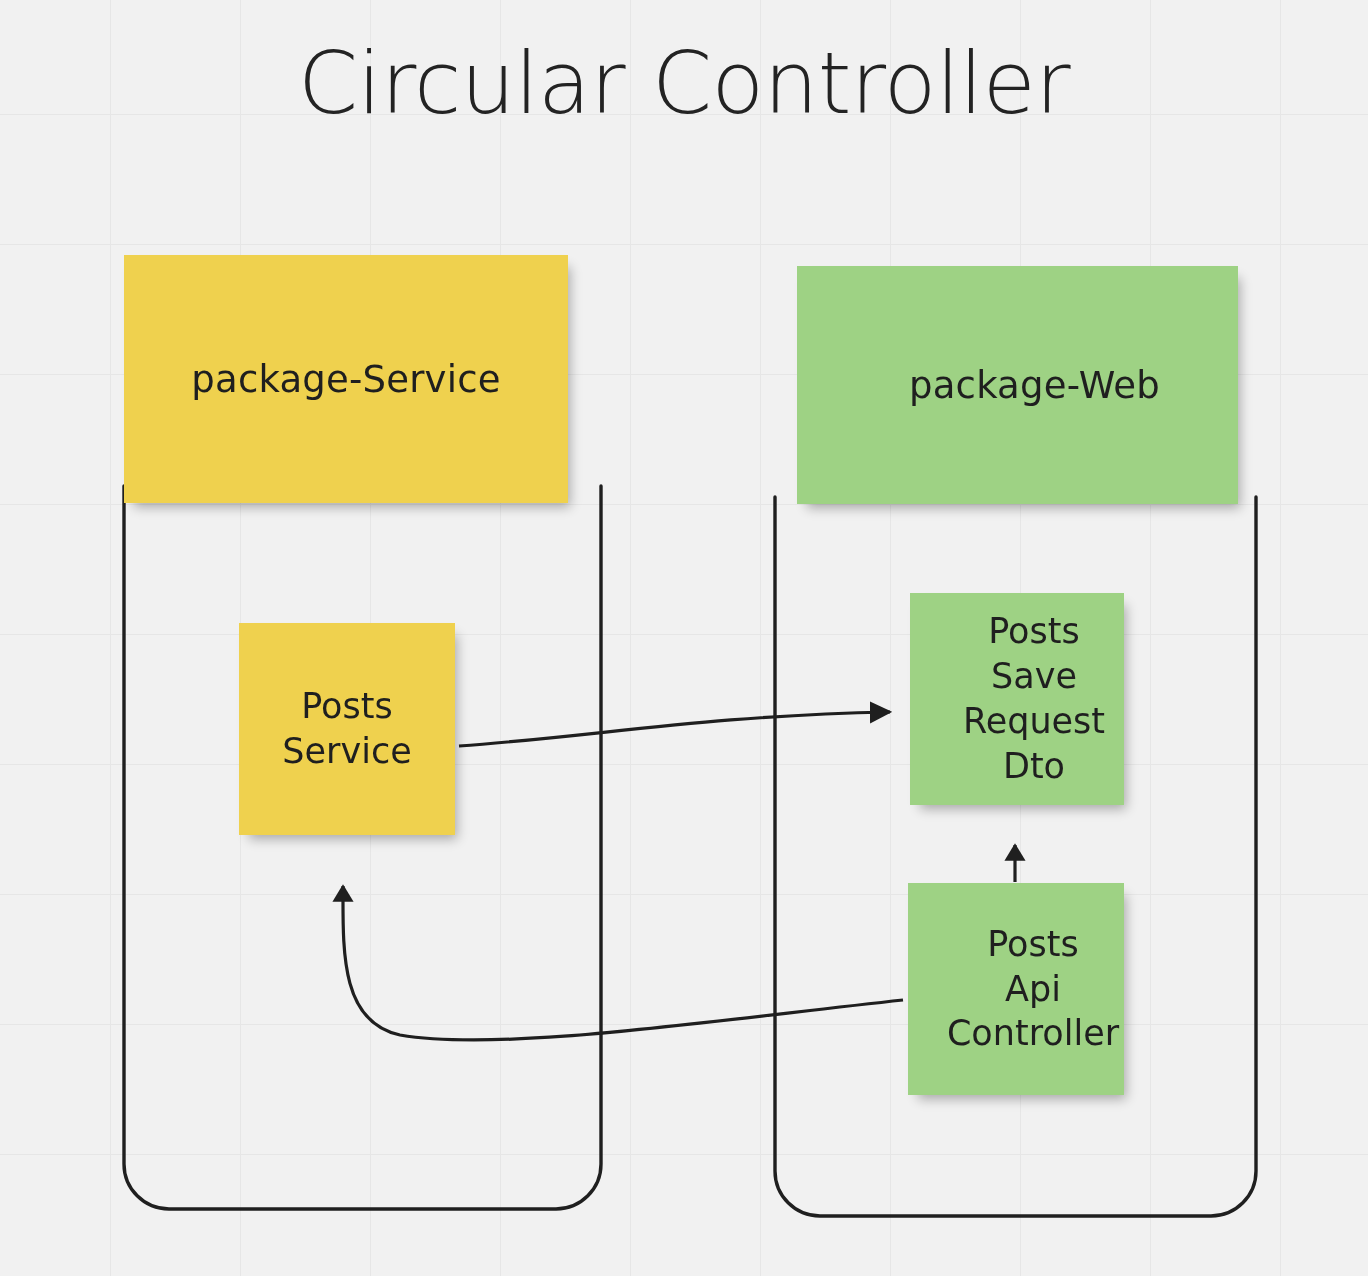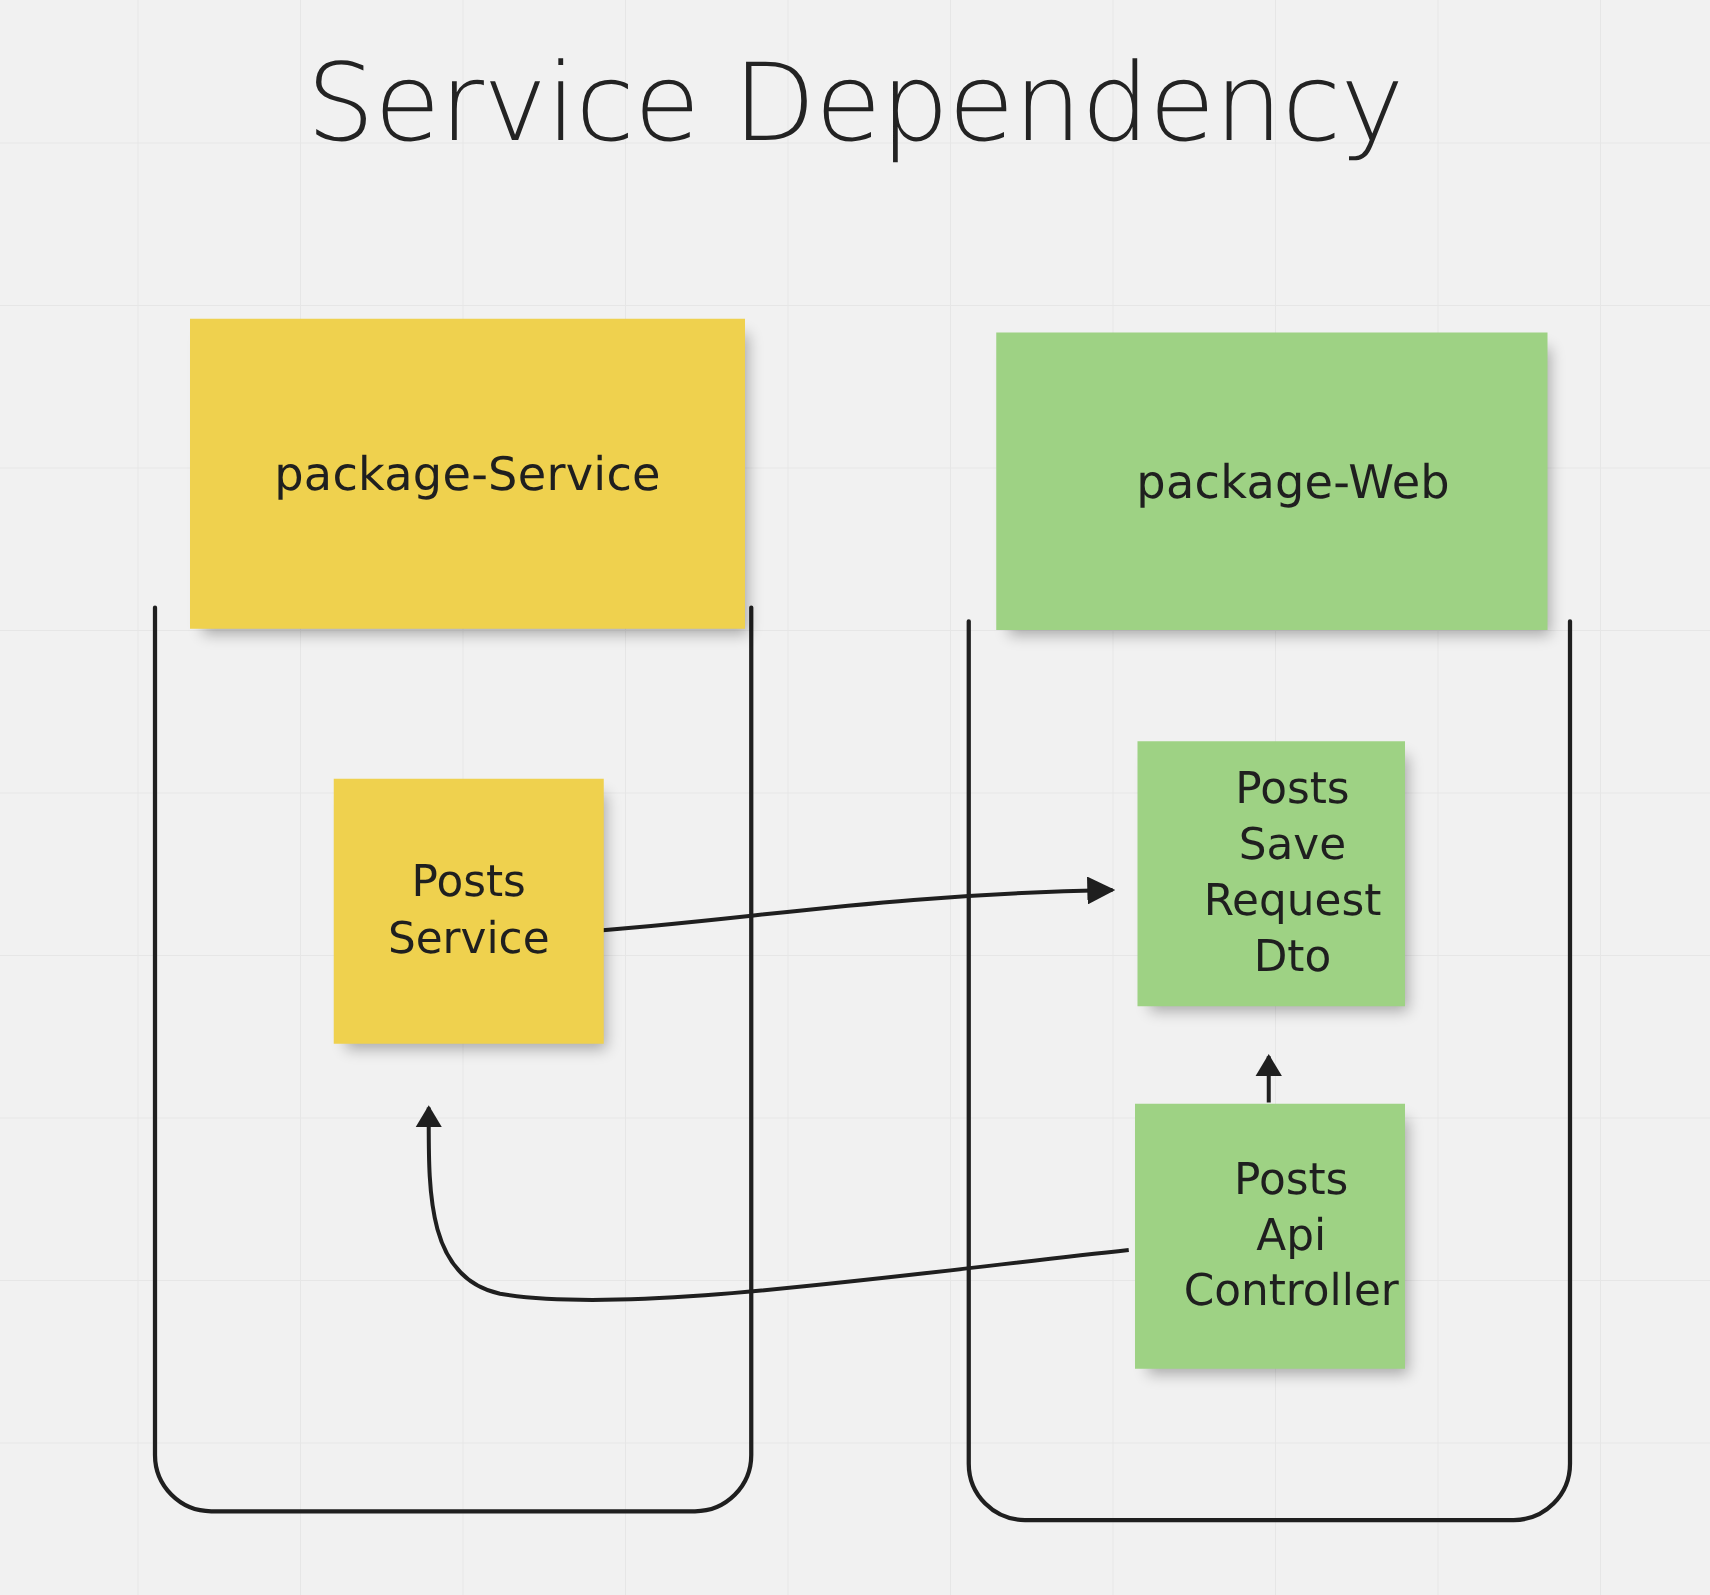--- a/index.html
+++ b/index.html
@@ -57,21 +57,21 @@
     letter-spacing: 0.2px;
     box-shadow: 6px 8px 11px -4px rgba(0,0,0,0.30);
   }
   .leaf {
     font-size: 35px;
     font-weight: 400;
     line-height: 1.28;
     box-shadow: 6px 8px 11px -4px rgba(0,0,0,0.30);
     text-align: center;
   }
-  .yellow { background: #efd14e; margin-left: 28px; }
+  .yellow { background: #efd14e; }
   .green  { background: #9ed284; padding-left: 34px; }
 
   .pkg-service {
     left: 124px; top: 255px; width: 444px; height: 248px;
   }
   .pkg-web {
     left: 797px; top: 266px; width: 441px; height: 238px;
   }
   .node-posts-service {
     left: 239px; top: 623px; width: 216px; height: 212px;
@@ -81,21 +81,21 @@
   }
   .node-controller {
     left: 908px; top: 883px; width: 216px; height: 212px;
   }
 </style>
 </head>
 <body>
 
 <div id="canvas">
 
-  <div class="title">Service Dependency</div>
+  <div class="title">Circular Controller</div>
 
   <svg id="containers" viewBox="0 0 1368 1276">
     <path d="M 124 486 L 124 1164 A 45 45 0 0 0 169 1209 L 556 1209 A 45 45 0 0 0 601 1164 L 601 486" fill="none" stroke="#1f1f1f" stroke-width="3.4" stroke-linecap="round"></path>
     <path d="M 775 497 L 775 1171 A 45 45 0 0 0 820 1216 L 1211 1216 A 45 45 0 0 0 1256 1171 L 1256 497" fill="none" stroke="#1f1f1f" stroke-width="3.4" stroke-linecap="round"></path>
   </svg>
 
   <div class="node pkg-header yellow pkg-service">package-Service</div>
 
   <div class="node pkg-header green pkg-web">package-Web</div>
 

